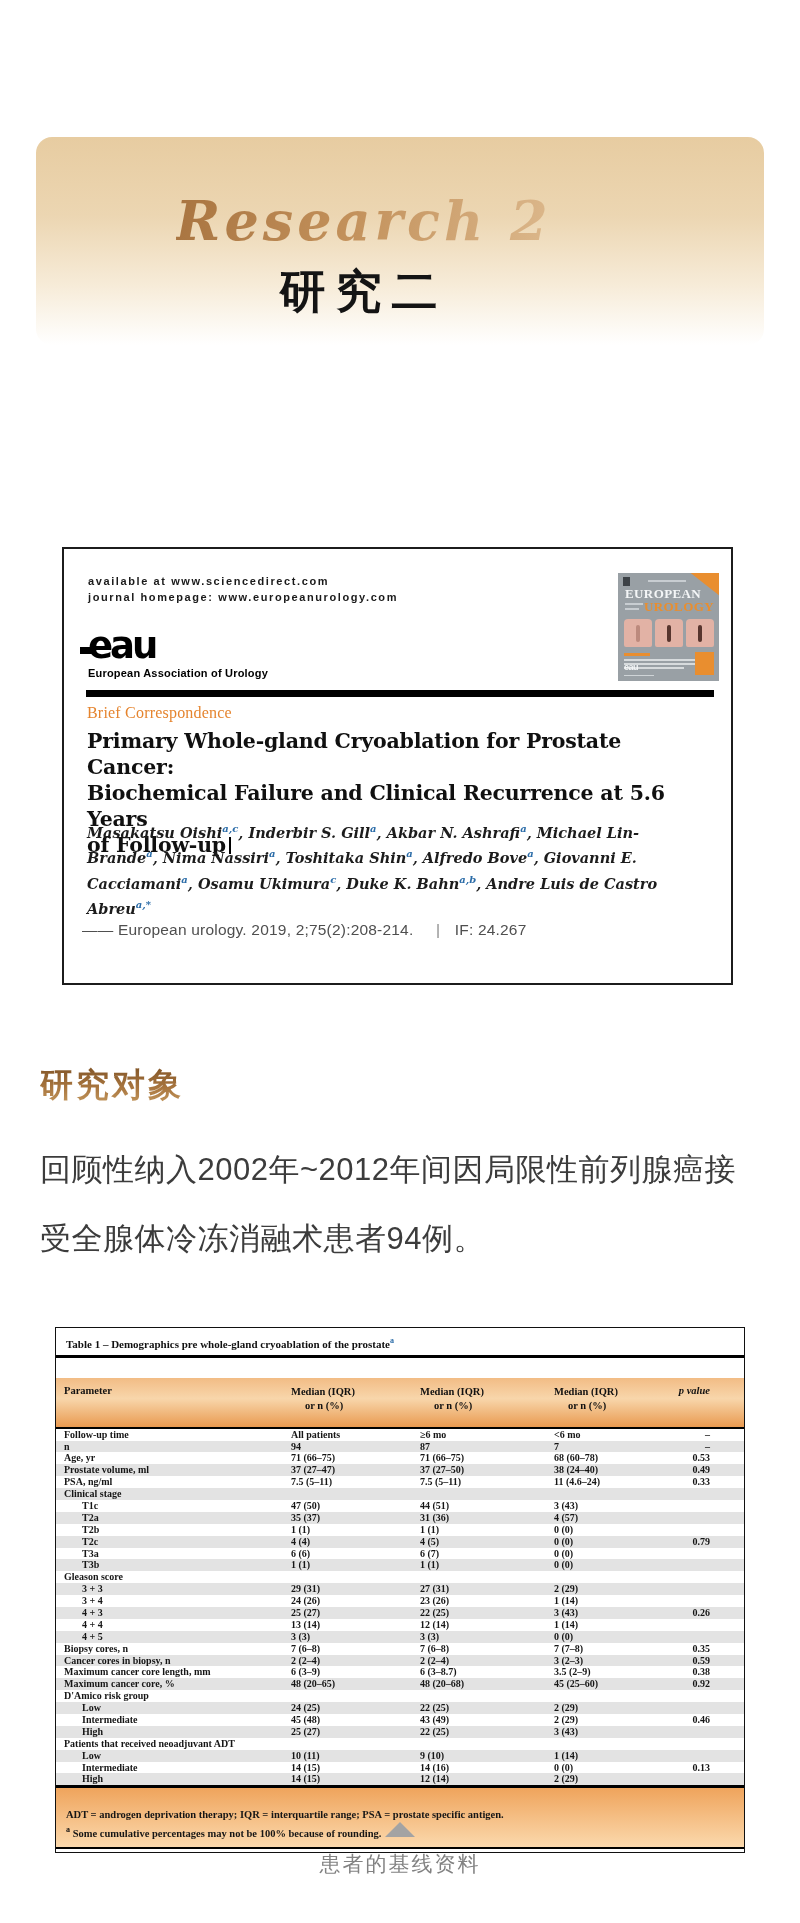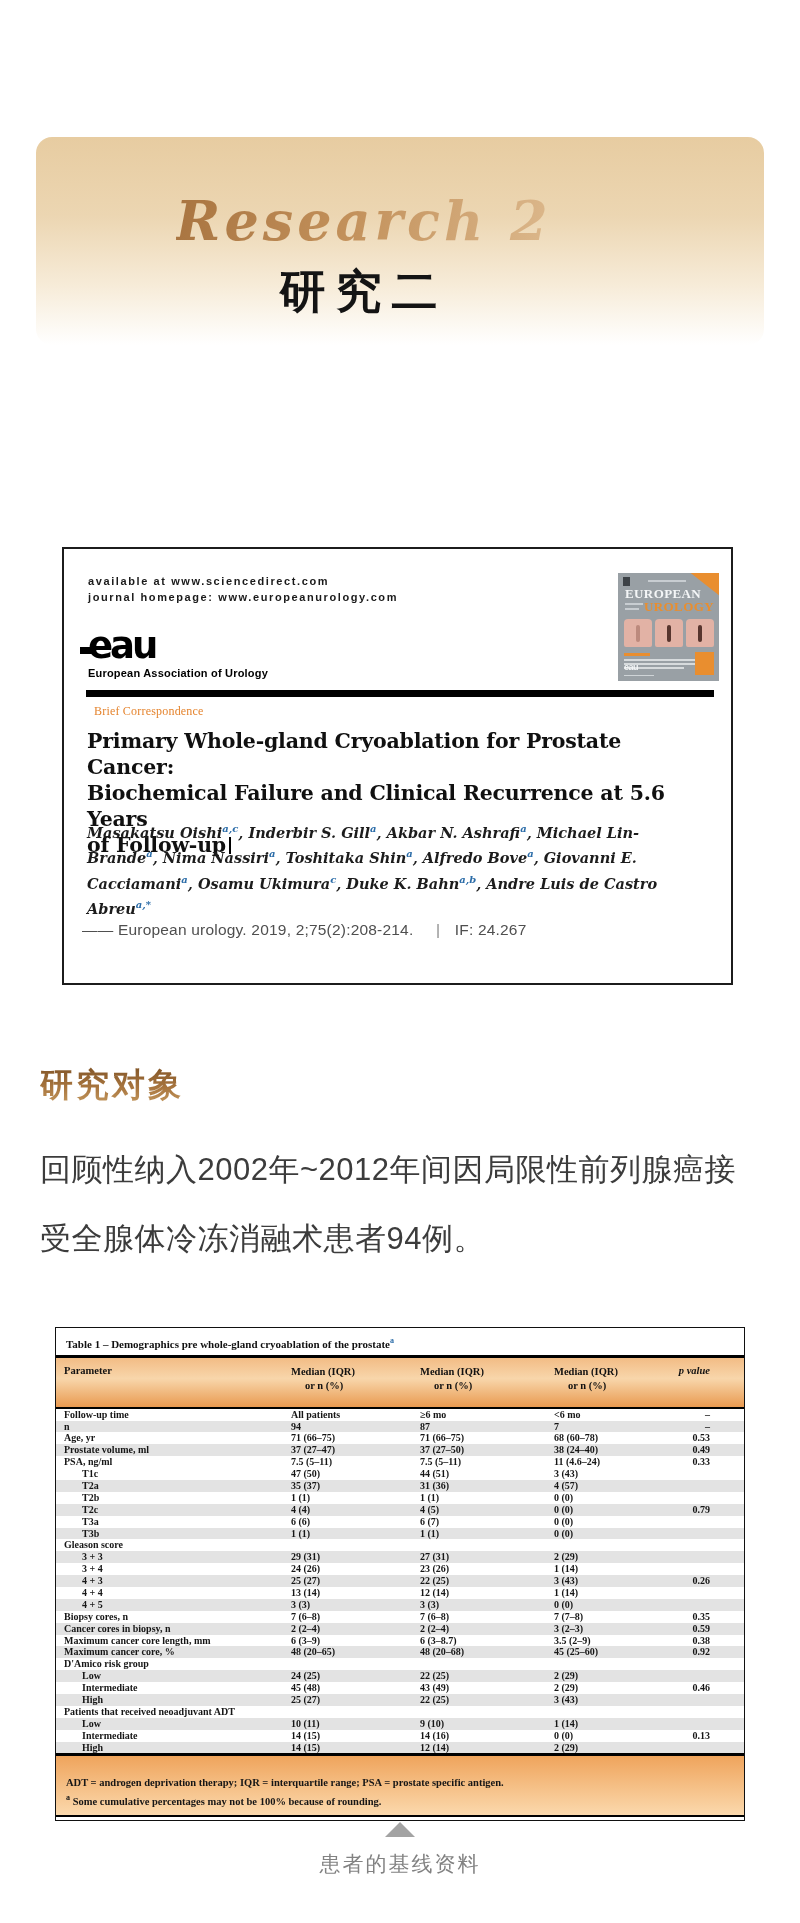--- a/index.html
+++ b/index.html
@@ -44,21 +44,21 @@
   .thumb .slit{position:absolute;left:50%;top:6px;transform:translateX(-50%);width:4px;height:17px;background:#57352e;border-radius:2px;}
   .thumb.light .slit{background:#bc8a7d;}
   .cover-orange-line{position:absolute;left:6px;top:80px;width:26px;height:3px;background:#e98e2f;}
   .cover-line{position:absolute;left:6px;height:1.5px;background:#d7dbdd;}
   .cover-eau{position:absolute;left:6px;bottom:9px;font-weight:900;font-size:9px;color:#f4f6f7;letter-spacing:-0.5px;}
   .cover-eau-sub{position:absolute;left:6px;bottom:5px;width:30px;height:1.5px;background:#cfd4d7;}
   .cover-if{position:absolute;right:5px;bottom:6px;width:19px;height:23px;background:#e98e2f;}
 
   .black-bar{position:absolute;left:22px;top:141px;width:628px;height:7px;background:#000;}
   .brief{position:absolute;left:23px;top:155px;font-family:"Liberation Serif",serif;
-         font-size:12px;color:#e5842e;letter-spacing:0.2px;margin-left:7px;}
+         font-size:16px;color:#e5842e;letter-spacing:0.2px;}
   .ptitle{position:absolute;left:23px;top:179px;width:580px;
           font-family:"DejaVu Serif","Liberation Serif",serif;font-weight:700;font-size:20.5px;
           line-height:26px;color:#101010;letter-spacing:-0.2px;}
   .cursor{display:inline-block;width:2px;height:17px;background:#000;margin-left:3px;vertical-align:-2px;}
   .authors{position:absolute;left:23px;top:269px;width:608px;
            font-family:"DejaVu Serif","Liberation Serif",serif;font-style:italic;font-weight:700;
            font-size:14.5px;line-height:21.5px;color:#1c1c1c;}
   .asup{color:#2b6ca8;font-size:10px;font-weight:700;}
   .citation{position:absolute;left:18px;top:372px;font-size:15.5px;color:#4f4f4f;letter-spacing:0.2px;}
   .cit-pipe{color:#8a8a8a;margin:0 10px 0 18px;}
@@ -73,21 +73,21 @@
             color:#3c3c3c;letter-spacing:0.5px;}
 
   
   .tablebox{position:absolute;left:55px;top:1327px;width:688px;border:1.5px solid #111;background:#fff;
             font-family:"Liberation Serif","DejaVu Serif",serif;}
   .ttitle{padding:8px 10px 5px;font-size:11px;font-weight:700;color:#111;}
   .tsup{color:#2b6ca8;font-size:8px;font-weight:700;}
   .rule3{height:3px;background:#000;}
   .rule2{height:2px;background:#000;}
   .thead{position:relative;height:49px;
-         background:linear-gradient(180deg,#f2bc85 0%,#f8d6ab 42%,#e99a50 100%);}
+         background:linear-gradient(180deg,#f2bc85 0%,#f8d6ab 42%,#e99a50 100%);margin-top:20px;}
   .th-param{position:absolute;left:8px;top:7px;font-size:10.5px;font-weight:700;color:#111;}
   .thcol{position:absolute;top:7px;font-size:10.5px;font-weight:700;line-height:14px;color:#111;}
   .thcol .sub{padding-left:14px;}
   .hc1{left:235px}.hc2{left:364px}.hc3{left:498px}
   .th-p{position:absolute;right:34px;top:7px;font-size:10.5px;font-weight:700;font-style:italic;color:#111;}
   .trows{position:relative;}
   .trow{position:relative;height:11.9px;font-size:10px;font-weight:700;color:#161616;white-space:nowrap;}
   .trow.shade{background:#e3e3e3;}
   .tlabel{position:absolute;left:8px;top:0;line-height:12px;}
   .tlabel.ind{left:26px;}
@@ -228,20 +228,23 @@
           <span class="tval tc3">38 (24–40)</span>
           <span class="tval tp">0.49</span>
         </div>
         <div class="trow">
           <span class="tlabel">PSA, ng/ml</span>
           <span class="tval tc1">7.5 (5–11)</span>
           <span class="tval tc2">7.5 (5–11)</span>
           <span class="tval tc3">11 (4.6–24)</span>
           <span class="tval tp">0.33</span>
         </div>
+        <div class="trow shade">
+          <span class="tlabel">Clinical stage</span>
+        </div>
         <div class="trow">
           <span class="tlabel ind">T1c</span>
           <span class="tval tc1">47 (50)</span>
           <span class="tval tc2">44 (51)</span>
           <span class="tval tc3">3 (43)</span>
         </div>
         <div class="trow shade">
           <span class="tlabel ind">T2a</span>
           <span class="tval tc1">35 (37)</span>
           <span class="tval tc2">31 (36)</span>

